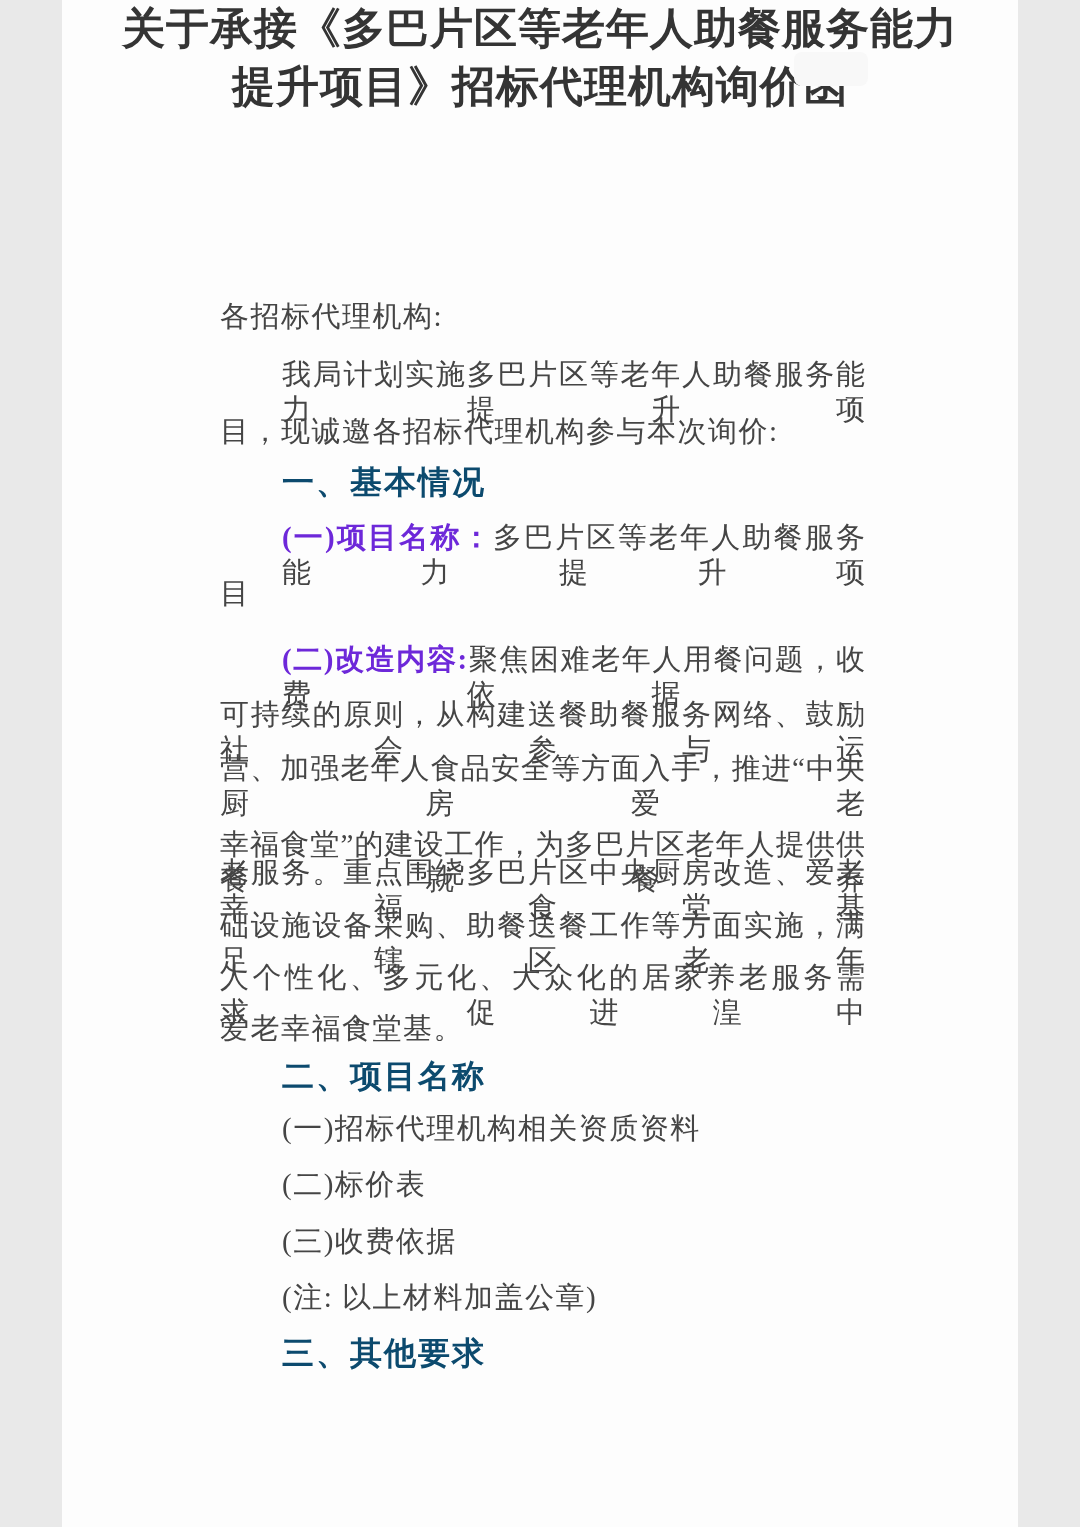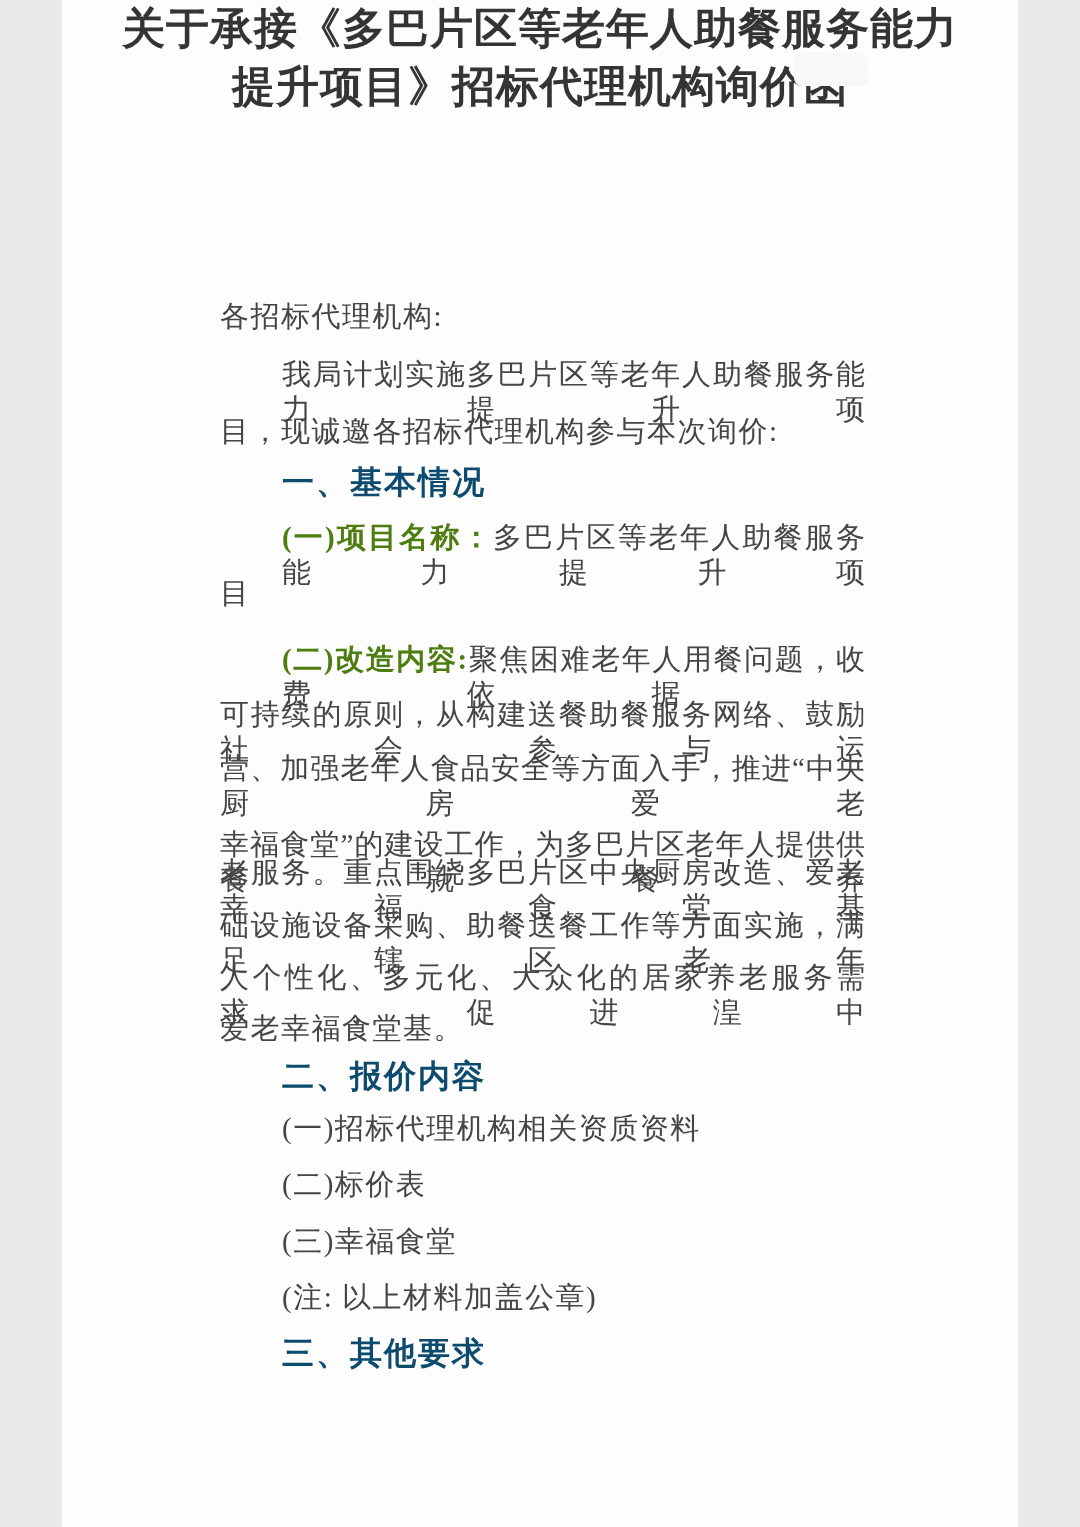--- a/index.html
+++ b/index.html
@@ -56,21 +56,21 @@
 
   .hei {
     font-family: "Liberation Sans", sans-serif;
     font-weight: 700;
     font-size: 32px;
     letter-spacing: 2px;
     color: #0c4a6e;
     white-space: nowrap;
   }
 
-  .kai-label { font-weight: 700; color: #4d7c0f; }
+  .kai-label { font-weight: 700; color: #6d28d9; }
 </style>
 </head>
 <body>
 
 <div class="page">
 
   <div class="scan-spot"></div>
 
   <div class="title-line" style="top:128px">关于承接《多巴片区等老年人助餐服务能力</div>
   <div class="title-line" style="top:190px">提升项目》招标代理机构询价函</div>
@@ -91,21 +91,21 @@
     <span class="kai-label">(二)改造内容:</span><span>聚焦困难老年人用餐问题，收费依据、</span>
   </div>
   <div class="line fill" style="top:697px">可持续的原则，从构建送餐助餐服务网络、鼓励社会参与运</div>
   <div class="line fill" style="top:751px">营、加强老年人食品安全等方面入手，推进“中央厨房爱老</div>
   <div class="line fill" style="top:827px">幸福食堂”的建设工作，为多巴片区老年人提供供餐就餐养</div>
   <div class="line fill" style="top:855px">老服务。重点围绕多巴片区中央厨房改造、爱老幸福食堂基</div>
   <div class="line fill" style="top:908px">础设施设备采购、助餐送餐工作等方面实施，满足辖区老年</div>
   <div class="line fill" style="top:960px">人个性化、多元化、大众化的居家养老服务需求，促进湟中</div>
   <div class="line" style="top:1011px">爱老幸福食堂基。</div>
 
-  <div class="line hei indent" style="top:1057px">二、报价内容</div>
+  <div class="line hei indent" style="top:1057px">二、项目名称</div>
   <div class="line indent" style="top:1111px">(一)招标代理机构相关资质资料</div>
   <div class="line indent" style="top:1167px">(二)标价表</div>
-  <div class="line indent" style="top:1224px">(三)幸福食堂</div>
+  <div class="line indent" style="top:1224px">(三)收费依据</div>
   <div class="line hei indent" style="top:1334px">三、其他要求</div>
 
   <div class="line indent" style="top:1280px">(注: 以上材料加盖公章)</div>
 
 </div>
 
 </body></html>

